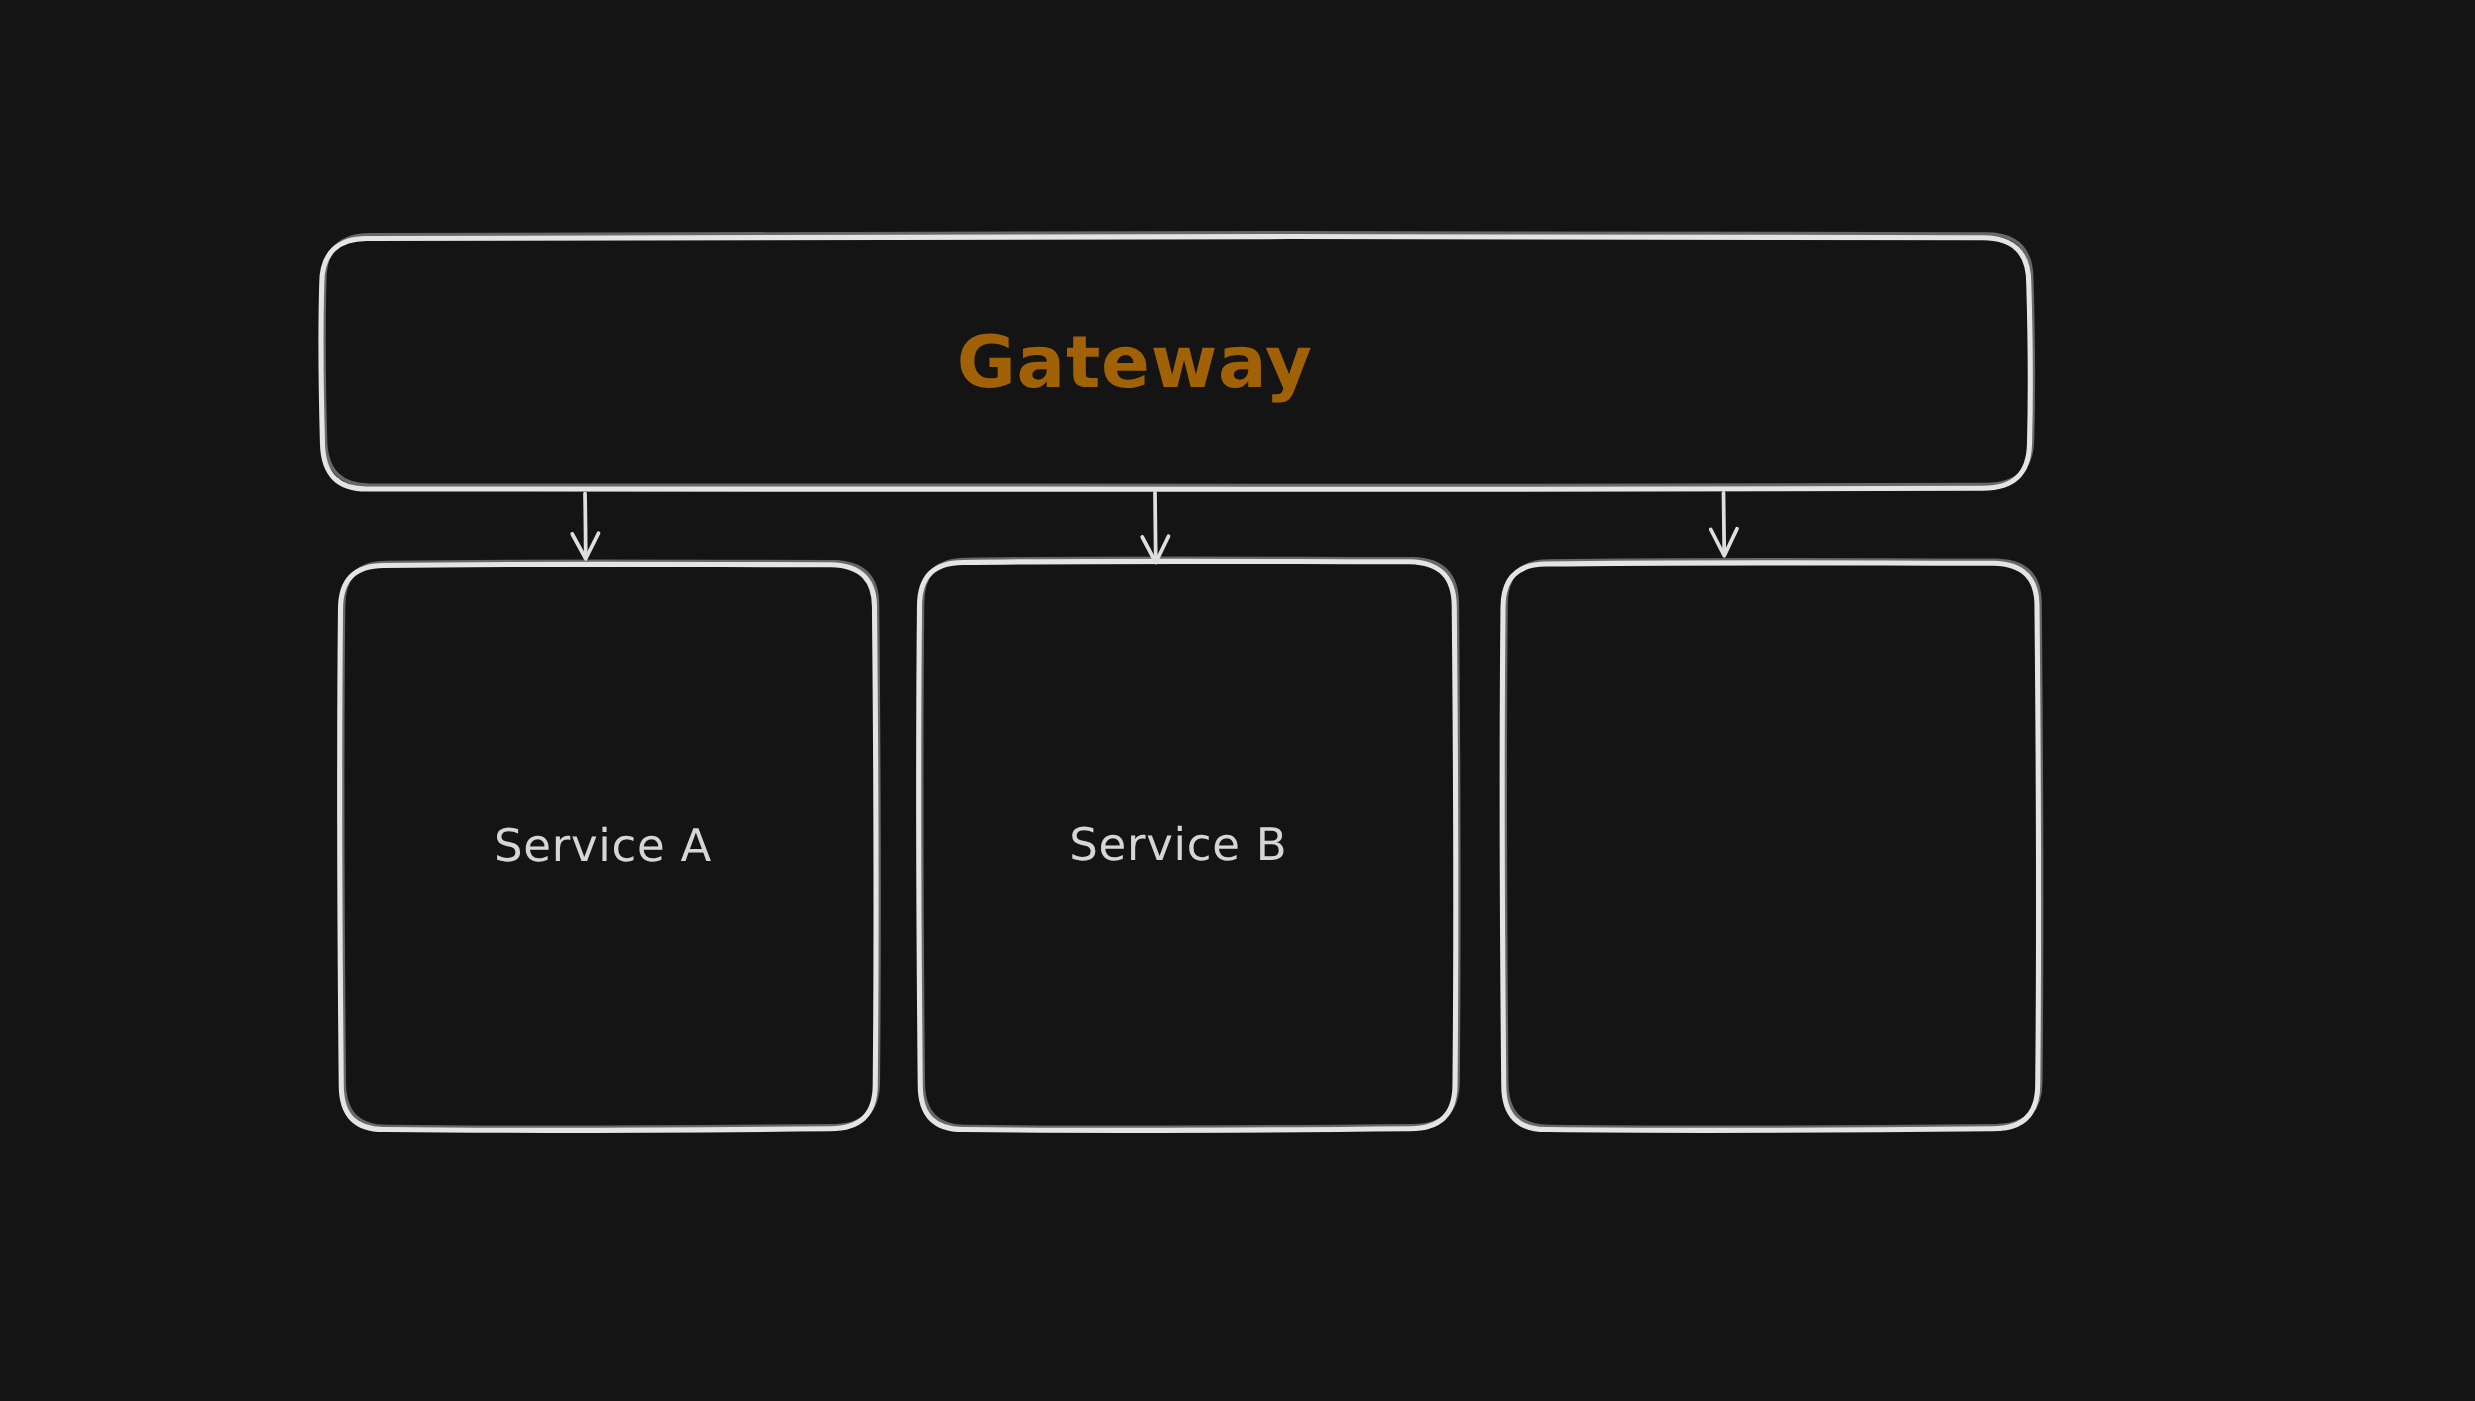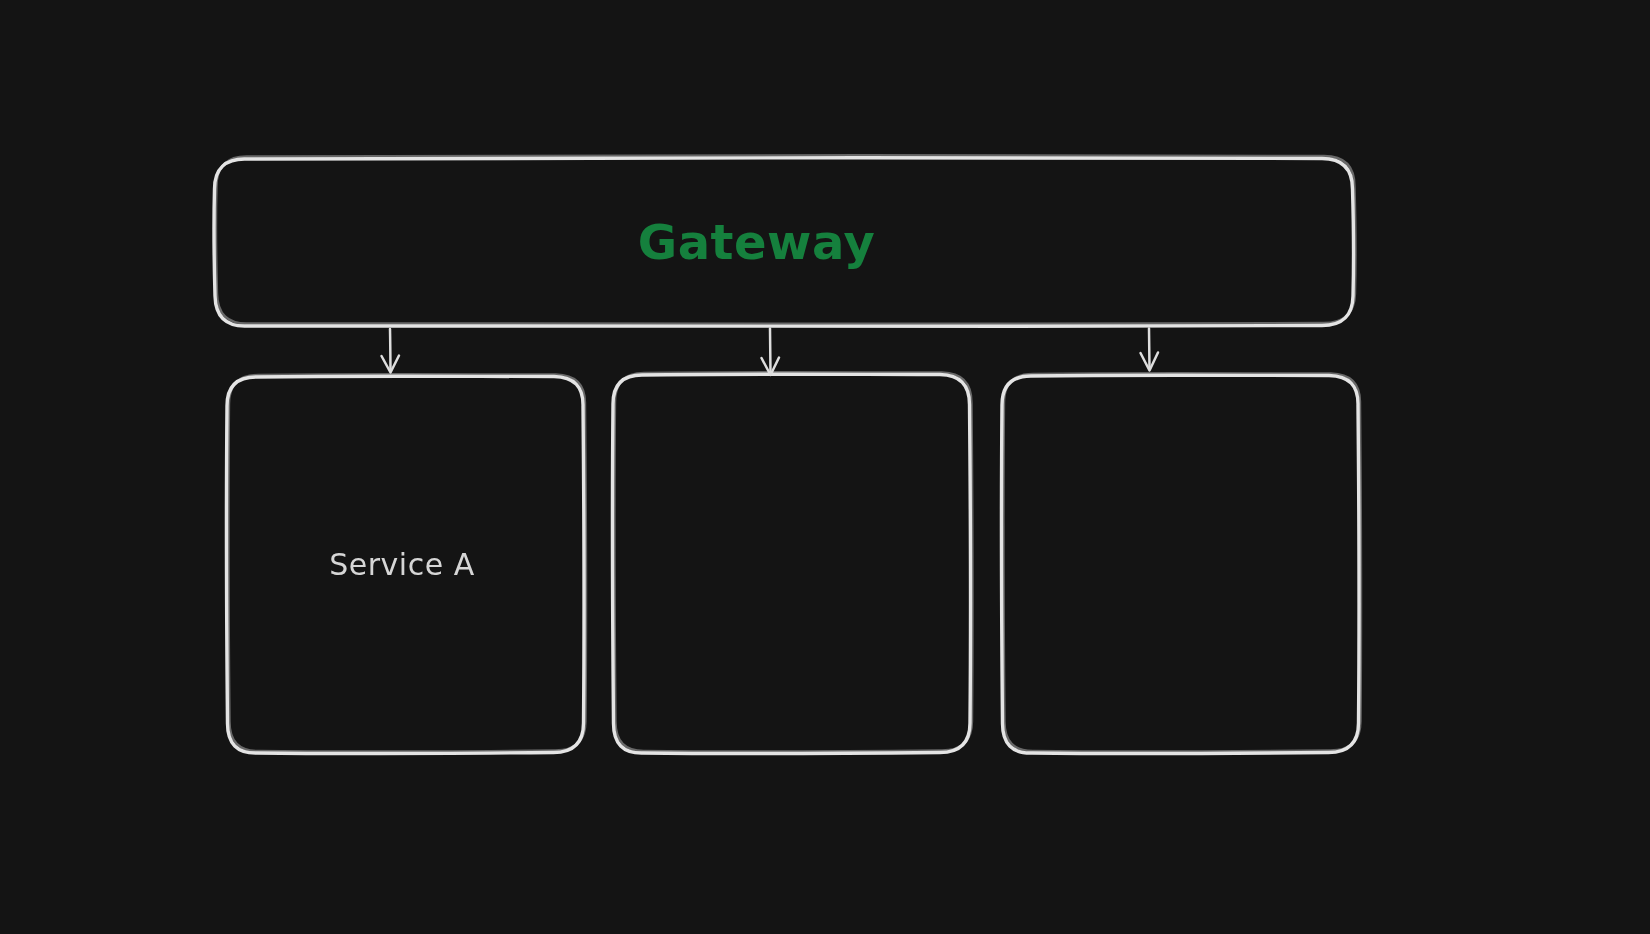--- a/index.html
+++ b/index.html
@@ -47,21 +47,21 @@
     align-items: center;
     justify-content: center;
     color: #d6d6d6;
     pointer-events: none;
     text-align: center;
     letter-spacing: 0.5px;
   }
   .node-label.title {
     font-size: 48px;
     font-weight: 700;
-    color: #15803d;
+    color: #a16207;
   }
   .node-label.service {
     font-size: 30px;
     font-weight: 400;
   }
   .lbl-gateway { left: 214px; top: 158px; width: 1139px; height: 168px; }
   .lbl-gateway span { transform: translateX(-27px); }
   .lbl-service-a { left: 227px; top: 376px; width: 356px; height: 377px; }
   .lbl-service-a span { transform: translateX(-3px); }
   .lbl-service-b { left: 613px; top: 374px; width: 357px; height: 379px; }
@@ -113,15 +113,18 @@
   </svg>
 
   <div class="node-label title lbl-gateway">
     <span>Gateway</span>
   </div>
 
   <div class="node-label service lbl-service-a">
     <span>Service A</span>
   </div>
 
+  <div class="node-label service lbl-service-b">
+    <span>Service B</span>
+  </div>
 
 
 </div>
 
 </body></html>

